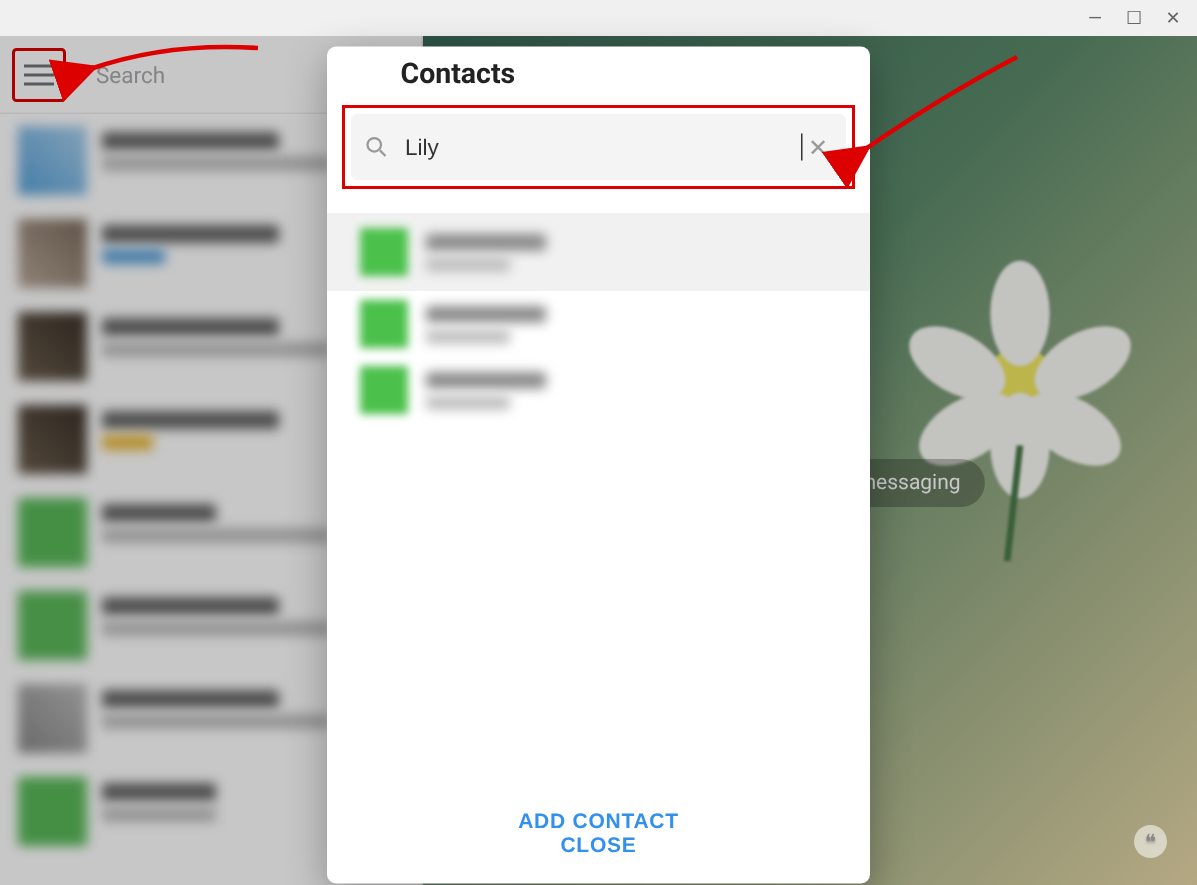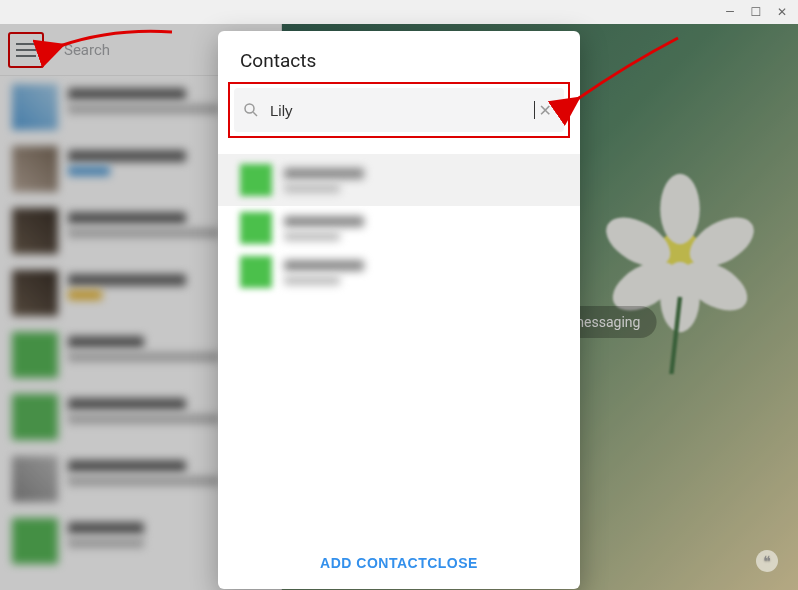--- a/index.html
+++ b/index.html
@@ -146,23 +146,24 @@
     height: 558px;
     background: #fff;
     border-radius: 6px;
     box-shadow: 0 8px 28px rgba(0,0,0,.3);
     z-index: 10;
     display: flex;
     flex-direction: column;
   }
   .modal-title {
     font-size: 19px;
-    font-weight: 400;
+    font-weight: 700;
     color: #222;
-    padding: 18px 22px 10px;
+    padding: 6px 22px 10px;
+    margin-left: 27px;
   }
   .search-outer {
     margin: 0 10px 6px;
     border: 2px solid #d00;
     padding: 4px;
   }
   .search-row {
     display: flex;
     align-items: center;
     height: 44px;
@@ -206,22 +207,23 @@
   .result-item.selected { background: #f1f1f1; padding-top:10px; padding-bottom:10px;}
   .result-avatar {
     width: 32px; height: 32px;
     background: #4bc04b;
     filter: blur(3px);
   }
   .result-lines .rl1 { width: 80px; height: 11px; background:#888; filter: blur(4px); margin-bottom:5px; border-radius:2px;}
   .result-lines .rl2 { width: 56px; height: 9px; background:#bbb; filter: blur(4px); border-radius:2px;}
   .modal-footer {
     display: flex;
-    justify-content: center;
+    justify-content: space-between;
     padding: 18px 24px;
+    flex-direction: column;
   }
   .modal-footer button {
     border: none; background: none;
     color: #3390ec;
     font-size: 14px;
     font-weight: 600;
     letter-spacing: .5px;
     cursor: pointer;
   }
   

